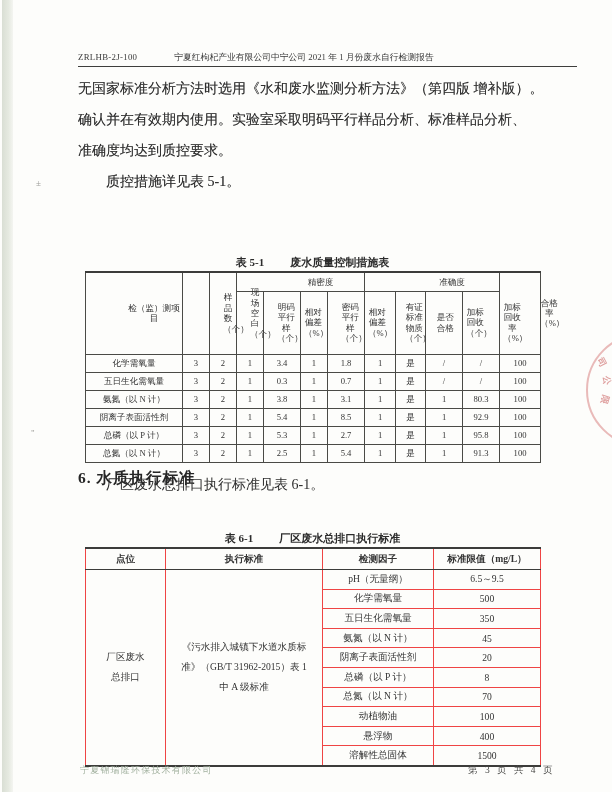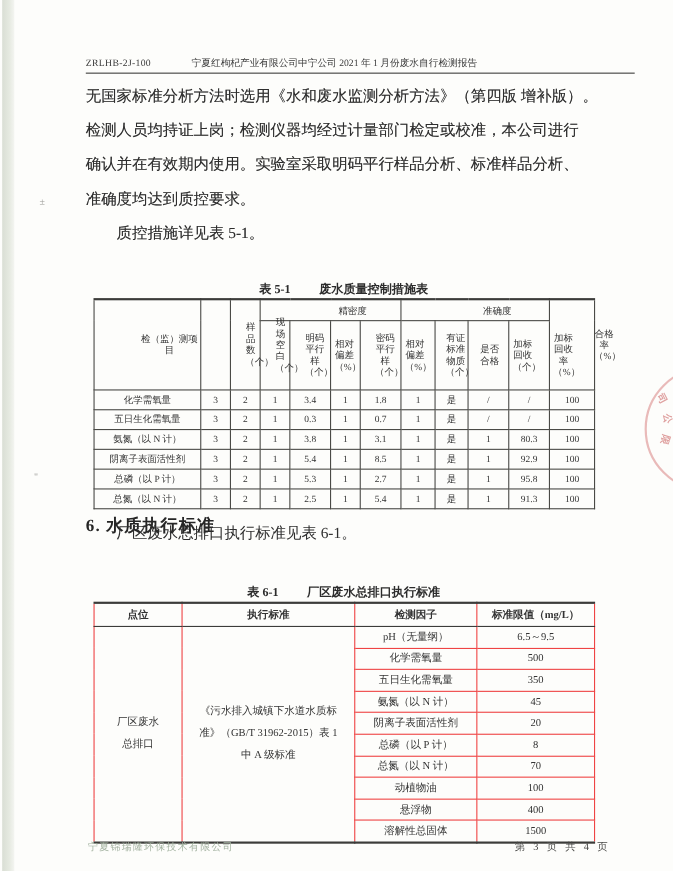--- a/index.html
+++ b/index.html
@@ -65,21 +65,20 @@
   <div class="scan-band"></div>
 
   <div class="hdr">
     <span class="docno">ZRLHB-2J-100</span>
     <span>宁夏红枸杞产业有限公司中宁公司 2021 年 1 月份废水自行检测报告</span>
   </div>
   <div class="hdr-rule"></div>
 
   <div class="bodytext">
     <p>无国家标准分析方法时选用《水和废水监测分析方法》（第四版 增补版）。</p>
-    <p>检测人员均持证上岗；检测仪器均经过计量部门检定或校准，本公司进行</p>
     <p>确认并在有效期内使用。实验室采取明码平行样品分析、标准样品分析、</p>
     <p>准确度均达到质控要求。</p>
     <p class="indent">质控措施详见表 5-1。</p>
   </div>
 
   <div class="tcap" style="top:255px;">
     <span>表 5-1</span><span class="gap"></span><span>废水质量控制措施表</span>
   </div>
 
   <table class="t5">

